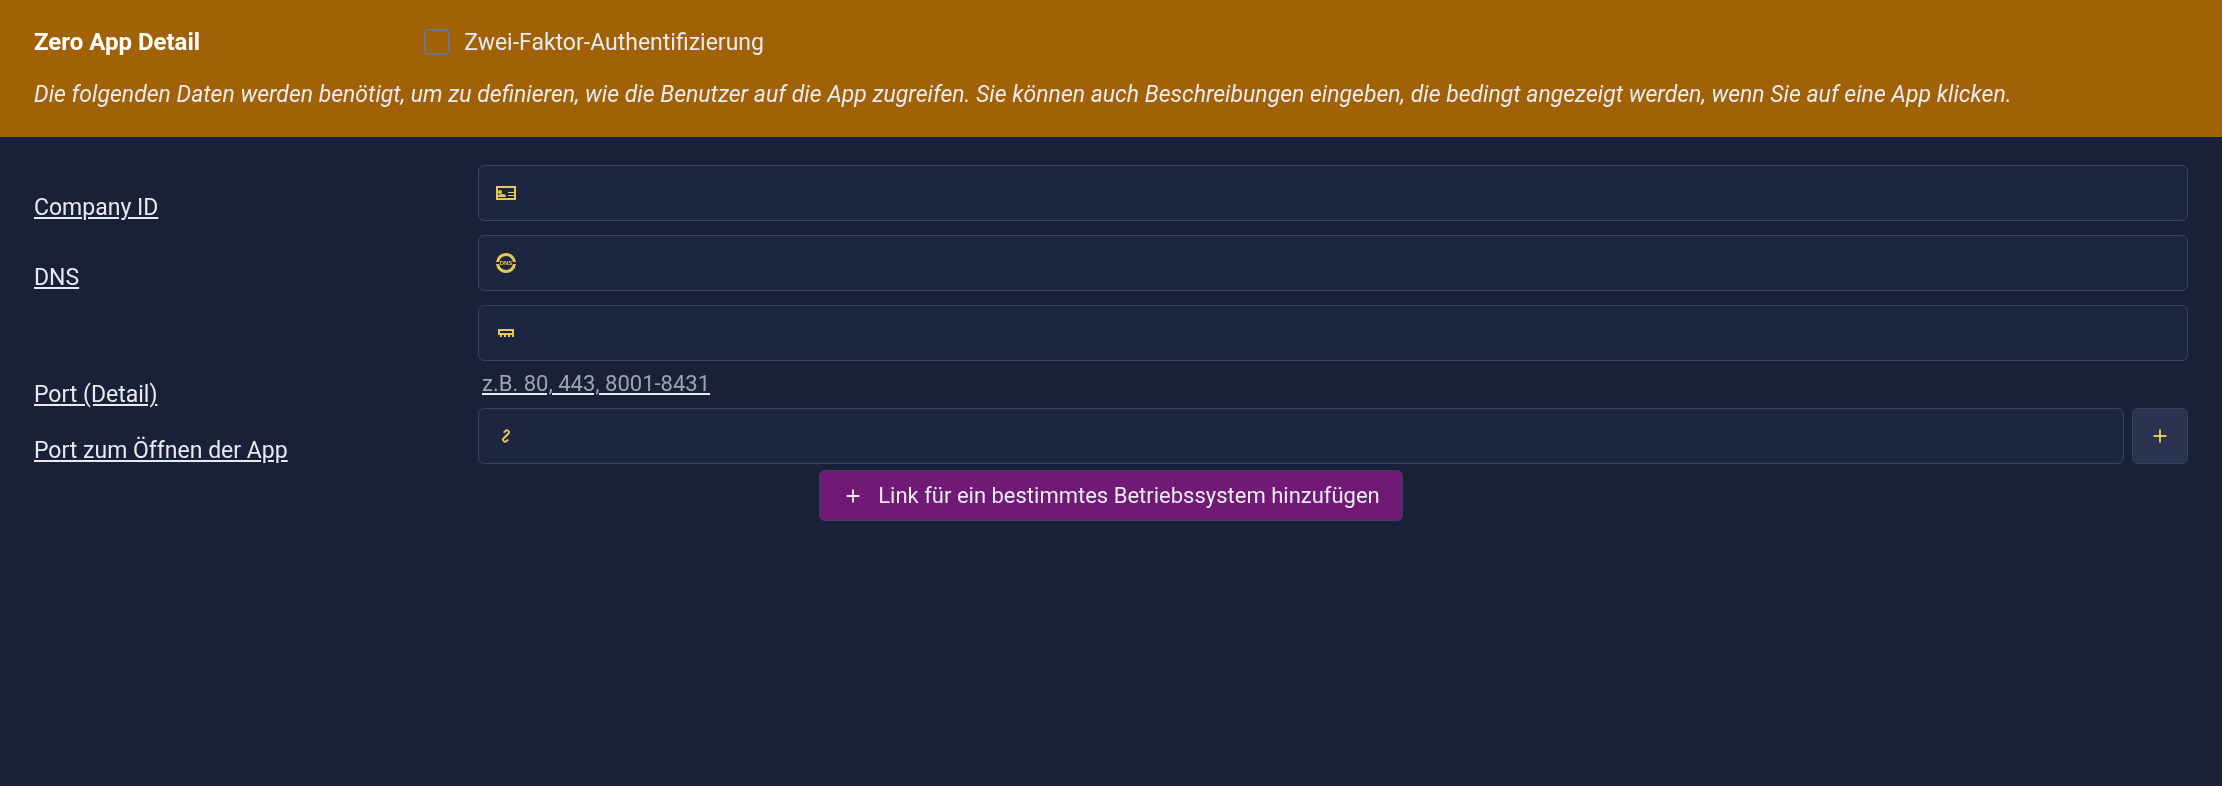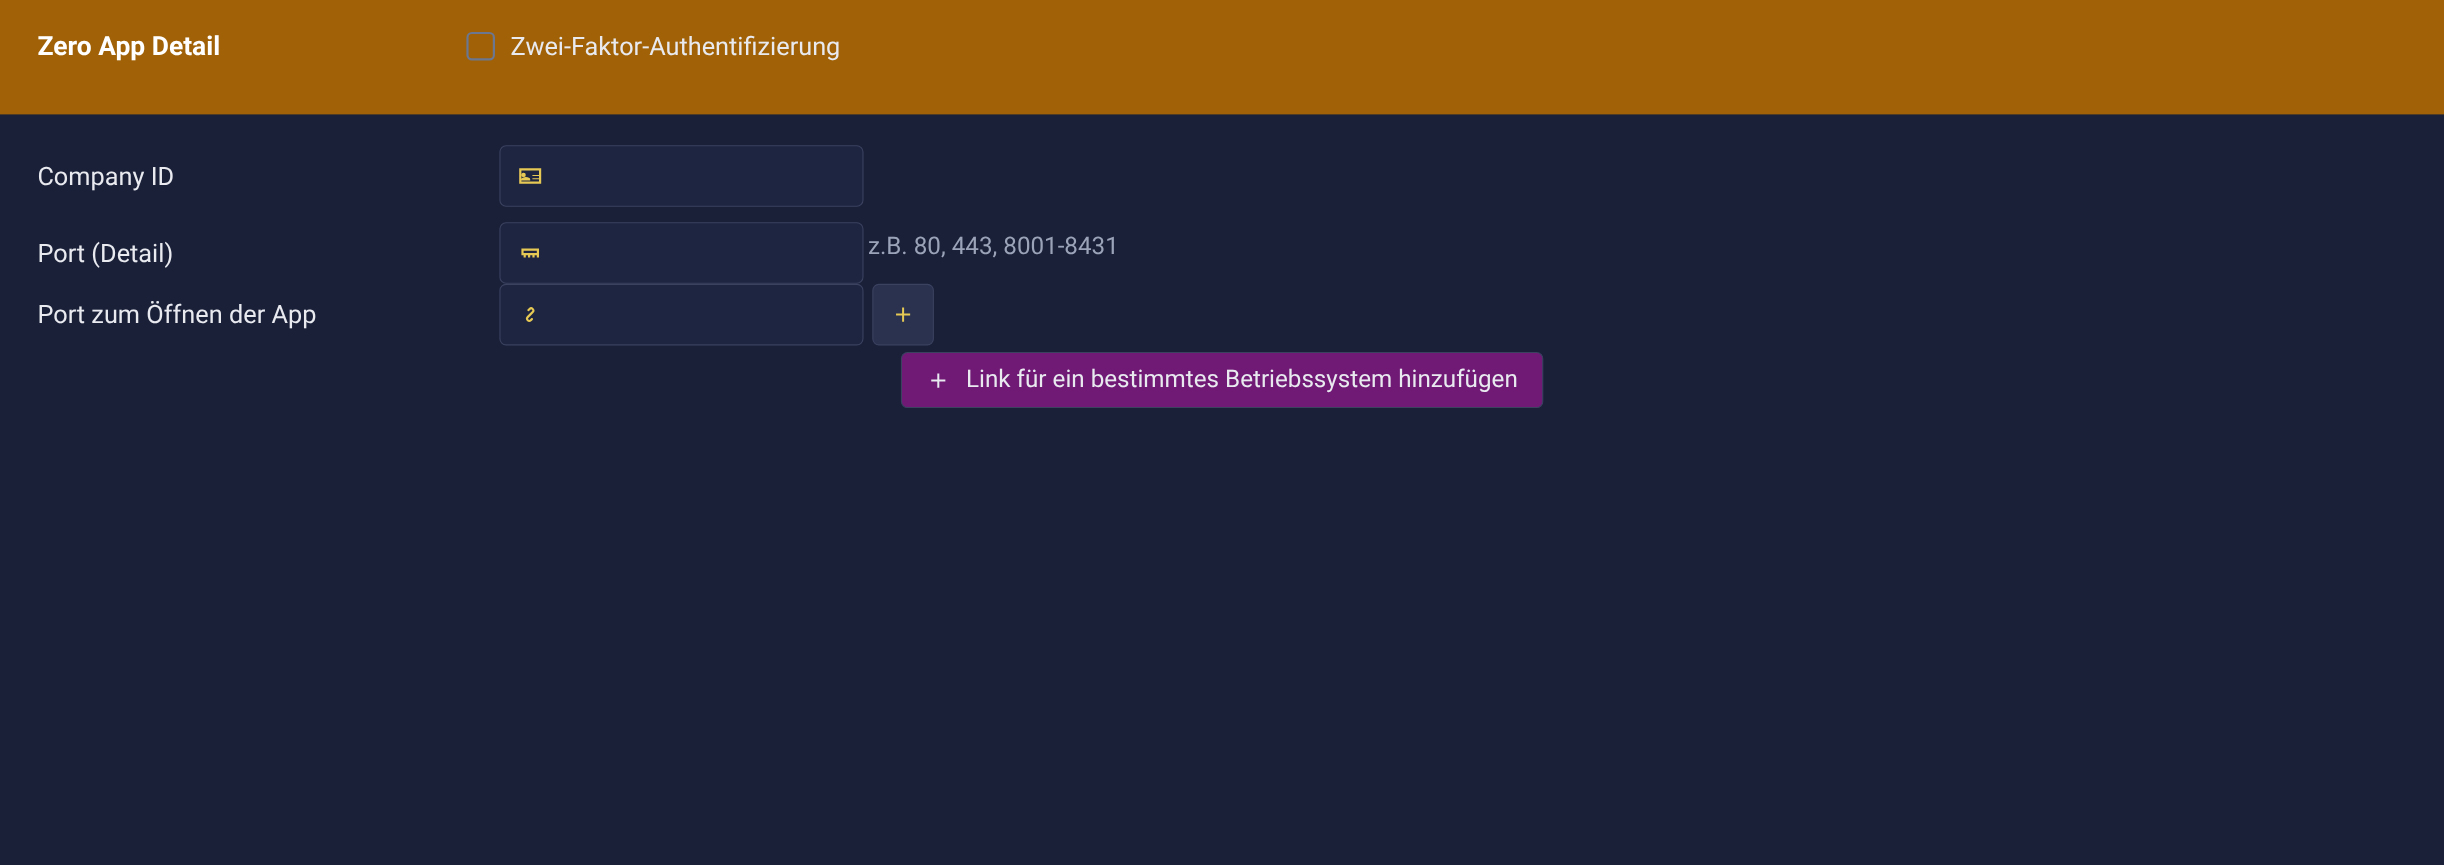--- a/index.html
+++ b/index.html
@@ -53,33 +53,35 @@
     font-style: italic;
     font-size: 23px;
     line-height: 1.45;
     color: #e8eaf0;
   }
   .form-section {
     padding: 28px 34px 20px 34px;
   }
   .form-row {
     display: flex;
-    align-items: center;
+    align-items: flex-end;
     margin-bottom: 14px;
+    text-decoration: underline;
   }
   .form-label {
     width: 420px;
     flex-shrink: 0;
     font-size: 23px;
     color: #e8eaf0;
   }
   .input-wrap {
     flex: 1;
     display: flex;
-    flex-direction: row;
+    flex-direction: column;
+    margin-left: 24px;
   }
   .input-line {
     display: flex;
     align-items: stretch;
     gap: 8px;
   }
   .input-box {
     flex: 1;
     display: flex;
     align-items: center;
@@ -164,40 +166,57 @@
 <body>
 
 <div class="header-section">
   <div class="header-row">
     <div class="section-title">Zero App Detail</div>
     <div class="checkbox-group">
       <div class="checkbox-box"></div>
       <div class="checkbox-label">Zwei-Faktor-Authentifizierung</div>
     </div>
   </div>
+  <div class="description">Die folgenden Daten werden benötigt, um zu definieren, wie die Benutzer auf die App zugreifen. Sie können auch Beschreibungen eingeben, die bedingt angezeigt werden, wenn Sie auf eine App klicken.</div>
 </div>
 
 <div class="form-section">
 
   <div class="form-row">
     <div class="form-label">Company ID</div>
     <div class="input-wrap">
       <div class="input-line">
         <div class="input-box">
           <span class="input-icon">
             <svg viewBox="0 0 24 24">
                 <path d="M2 5h20v14H2V5zm2 2v10h16V7H4zm2 2a2 2 0 1 1 0 4 2 2 0 0 1 0-4zm-2 6c0-1.1 1.8-2 4-2s4 .9 4 2v1H4v-1zm10-4h6v1h-6v-1zm0 3h6v1h-6v-1z"></path>
               </svg>
           </span>
           <input class="input-field" type="text" value="" style="">
         </div>
       </div>
     </div>
   </div>
 
+  <div class="form-row">
+    <div class="form-label">DNS</div>
+    <div class="input-wrap">
+      <div class="input-line">
+        <div class="input-box">
+          <span class="input-icon">
+            <svg viewBox="0 0 24 24">
+                <path d="M12 2a10 10 0 0 0-9.95 9h3.02A7 7 0 0 1 12 5a7 7 0 0 1 6.93 6h3.02A10 10 0 0 0 12 2zm0 20a10 10 0 0 0 9.95-9h-3.02A7 7 0 0 1 12 19a7 7 0 0 1-6.93-6H2.05A10 10 0 0 0 12 22z"></path>
+                <text x="12" y="14" font-size="6" text-anchor="middle" fill="#e6c954" font-family="Arial" font-weight="bold">DNS</text>
+              </svg>
+          </span>
+          <input class="input-field" type="text" value="" style="">
+        </div>
+      </div>
+    </div>
+  </div>
 
   <div class="form-row" style="margin-bottom:0;">
     <div class="form-label">Port (Detail)</div>
     <div class="input-wrap">
       <div class="input-line">
         <div class="input-box">
           <span class="input-icon">
             <svg viewBox="0 0 24 24">
                 <path d="M4 8h16v8h-2v-2h-2v2h-2v-2h-2v2H10v-2H8v2H6v-2H4V8zm2 2v2h12v-2H6z"></path>
               </svg>

